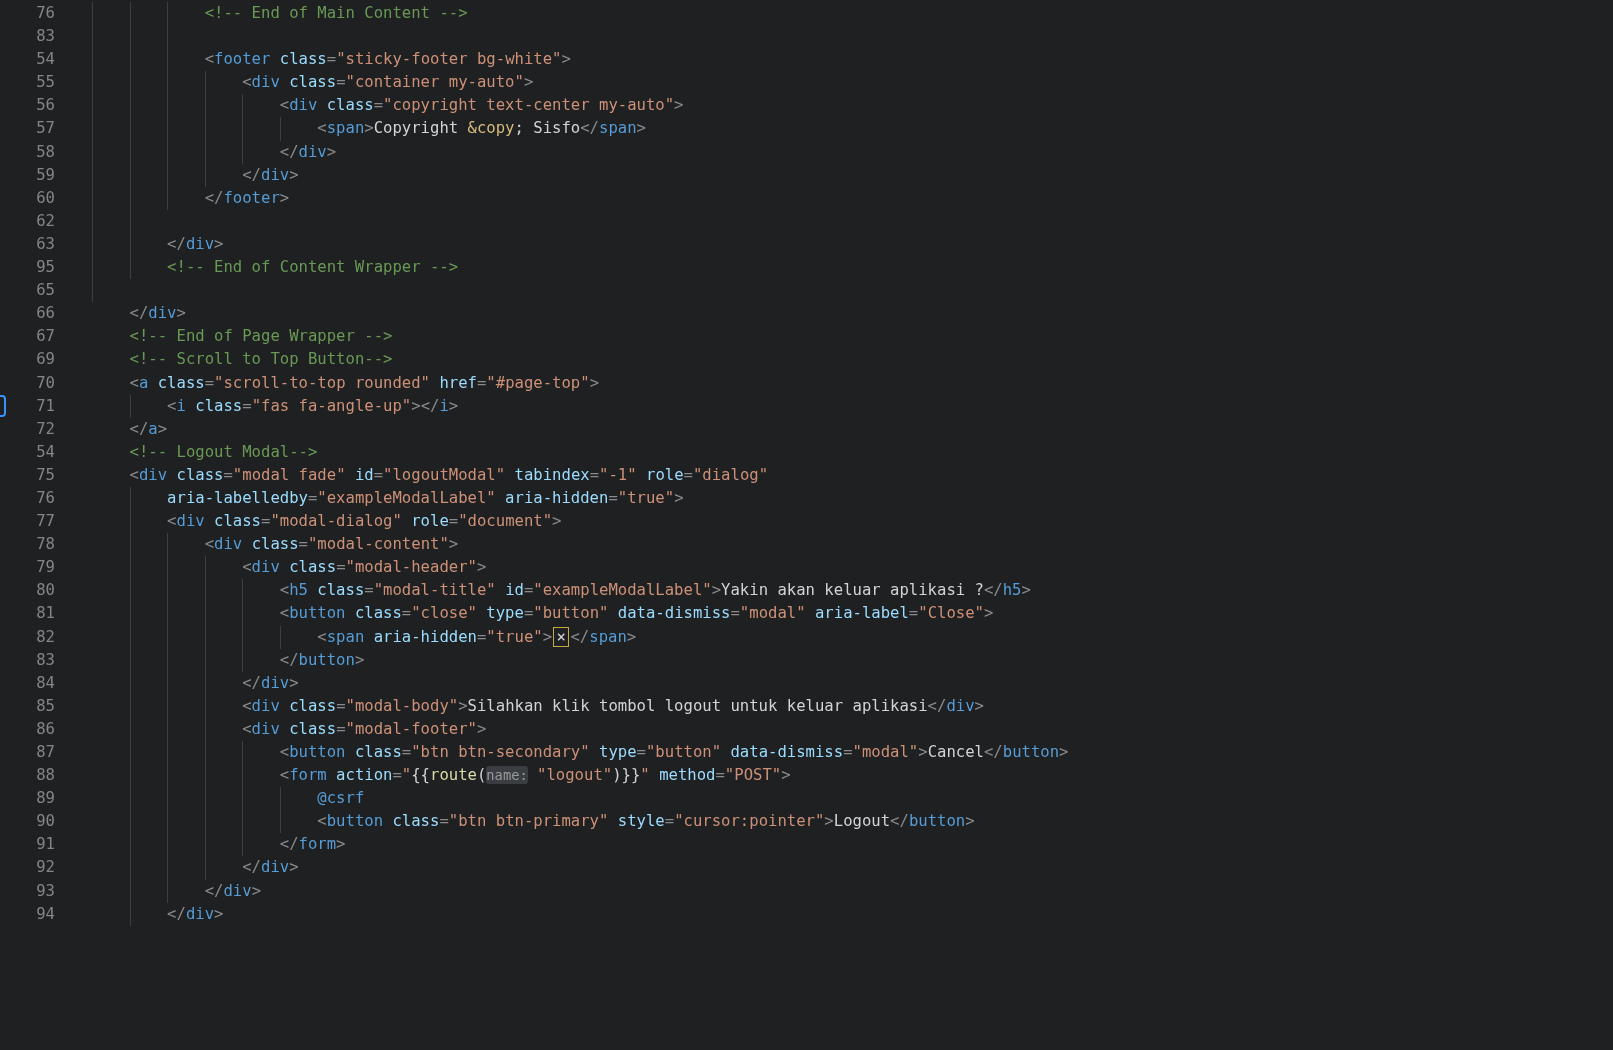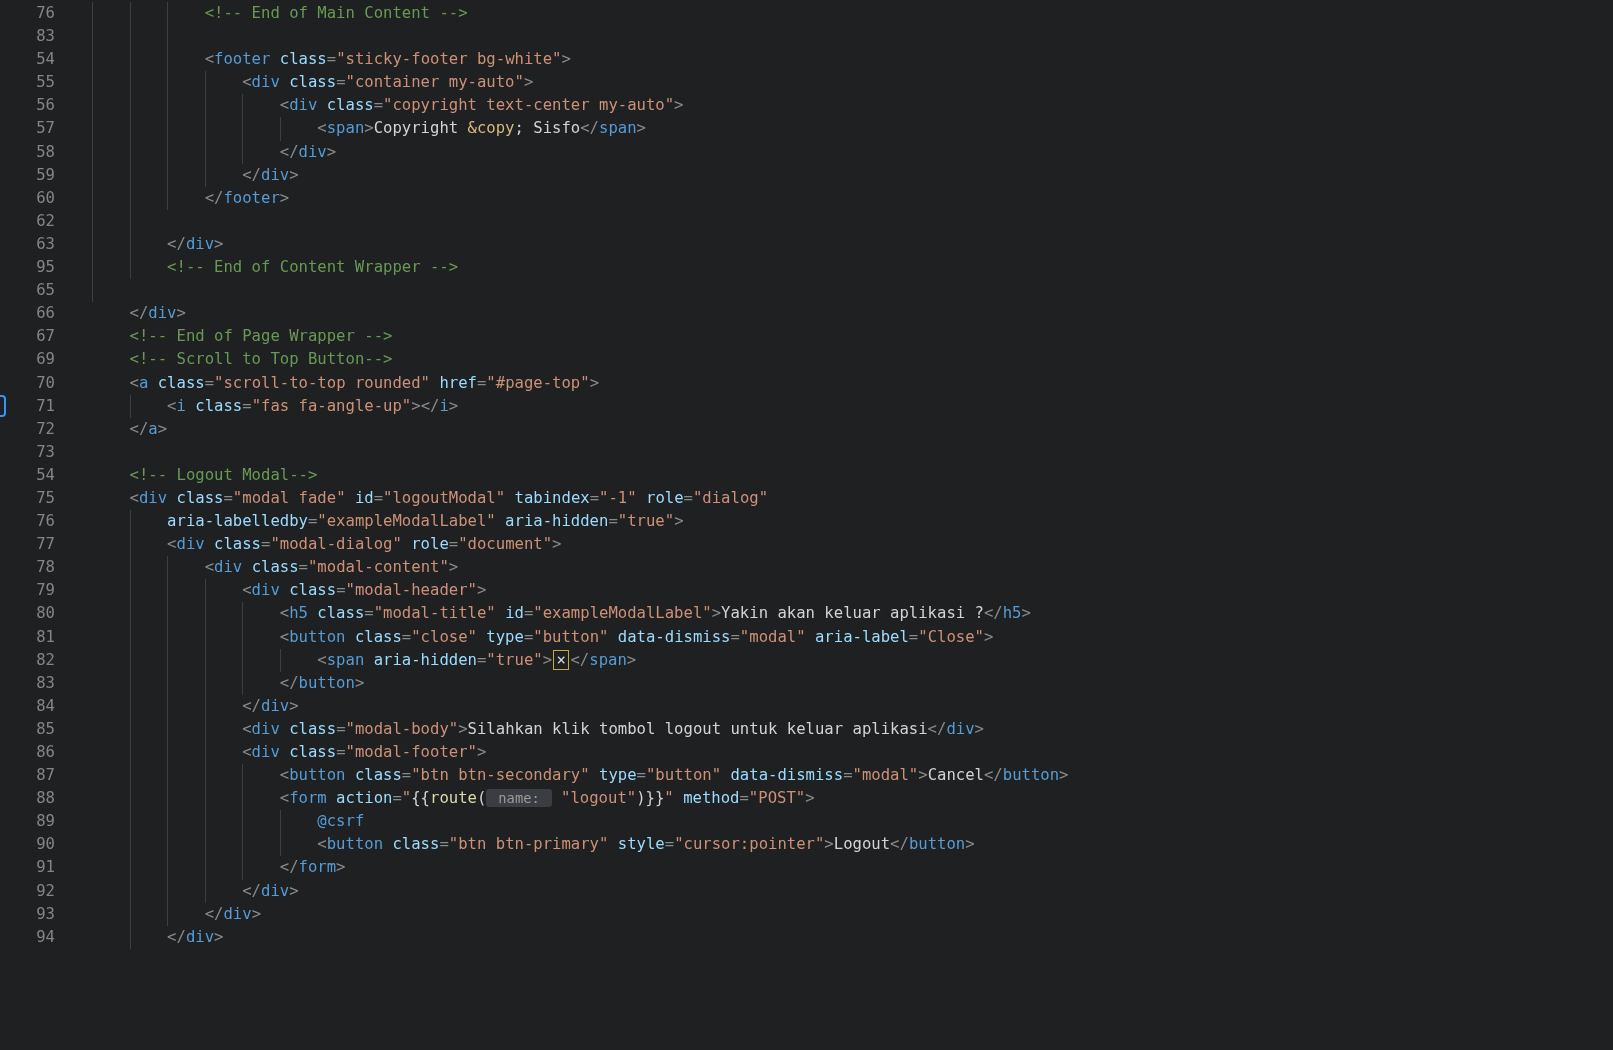--- a/index.html
+++ b/index.html
@@ -33,21 +33,21 @@
   .tk-pun{color:var(--punctuation)}
   .tk-tag{color:var(--tag)}
   .tk-attr{color:var(--attr)}
   .tk-str{color:var(--string)}
   .tk-txt{color:var(--text)}
   .tk-ent{color:var(--entity)}
   .tk-fn{color:var(--function)}
   .tk-kw{color:var(--keyword)}
   .tk-hint{
     color:var(--inlayText);background:var(--inlayBg);
-    border-radius:3px;padding:1px 12px;font-size:0.88em;
+    border-radius:3px;padding:1px 0;font-size:0.88em;
   }
   .tk-box{
     color:var(--text);
     border:1px solid var(--unicodeBoxBorder);
     padding:0 2.5px;margin:0 1px;
   }
   .edge-marker{
     position:absolute;left:-6px;top:0;width:12px;height:22px;
     border:2px solid var(--markerBorder);border-radius:4px;box-sizing:border-box;
   }
@@ -69,21 +69,20 @@
       <div class="row"><div class="ln">62</div><div class="code"><span class="guide" style="left: calc(0ch + 37px);"></span><span class="guide" style="left: calc(4ch + 37px);"></span><span class="src"></span></div></div>
       <div class="row"><div class="ln">63</div><div class="code"><span class="guide" style="left: calc(0ch + 37px);"></span><span class="guide" style="left: calc(4ch + 37px);"></span><span class="src">        <span class="tk-pun">&lt;/</span><span class="tk-tag">div</span><span class="tk-pun">&gt;</span></span></div></div>
       <div class="row"><div class="ln">95</div><div class="code"><span class="guide" style="left: calc(0ch + 37px);"></span><span class="guide" style="left: calc(4ch + 37px);"></span><span class="src">        <span class="tk-cm">&lt;!-- End of Content Wrapper --&gt;</span></span></div></div>
       <div class="row"><div class="ln">65</div><div class="code"><span class="guide" style="left: calc(0ch + 37px);"></span><span class="src"></span></div></div>
       <div class="row"><div class="ln">66</div><div class="code"><span class="src">    <span class="tk-pun">&lt;/</span><span class="tk-tag">div</span><span class="tk-pun">&gt;</span></span></div></div>
       <div class="row"><div class="ln">67</div><div class="code"><span class="src">    <span class="tk-cm">&lt;!-- End of Page Wrapper --&gt;</span></span></div></div>
       <div class="row"><div class="ln">69</div><div class="code"><span class="src">    <span class="tk-cm">&lt;!-- Scroll to Top Button--&gt;</span></span></div></div>
       <div class="row"><div class="ln">70</div><div class="code"><span class="src">    <span class="tk-pun">&lt;</span><span class="tk-tag">a</span><span class="tk-txt"> </span><span class="tk-attr">class</span><span class="tk-pun">=</span><span class="tk-str">"scroll-to-top rounded"</span><span class="tk-txt"> </span><span class="tk-attr">href</span><span class="tk-pun">=</span><span class="tk-str">"#page-top"</span><span class="tk-pun">&gt;</span></span></div></div>
       <div class="row"><div class="edge-marker"></div><div class="ln">71</div><div class="code"><span class="guide" style="left: calc(4ch + 37px);"></span><span class="src">        <span class="tk-pun">&lt;</span><span class="tk-tag">i</span><span class="tk-txt"> </span><span class="tk-attr">class</span><span class="tk-pun">=</span><span class="tk-str">"fas fa-angle-up"</span><span class="tk-pun">&gt;</span><span class="tk-pun">&lt;/</span><span class="tk-tag">i</span><span class="tk-pun">&gt;</span></span></div></div>
       <div class="row"><div class="ln">72</div><div class="code"><span class="src">    <span class="tk-pun">&lt;/</span><span class="tk-tag">a</span><span class="tk-pun">&gt;</span></span></div></div>
-      <div class="row"><div class="ln">73</div><div class="code"><span class="src"></span></div></div>
       <div class="row"><div class="ln">54</div><div class="code"><span class="src">    <span class="tk-cm">&lt;!-- Logout Modal--&gt;</span></span></div></div>
       <div class="row"><div class="ln">75</div><div class="code"><span class="src">    <span class="tk-pun">&lt;</span><span class="tk-tag">div</span><span class="tk-txt"> </span><span class="tk-attr">class</span><span class="tk-pun">=</span><span class="tk-str">"modal fade"</span><span class="tk-txt"> </span><span class="tk-attr">id</span><span class="tk-pun">=</span><span class="tk-str">"logoutModal"</span><span class="tk-txt"> </span><span class="tk-attr">tabindex</span><span class="tk-pun">=</span><span class="tk-str">"-1"</span><span class="tk-txt"> </span><span class="tk-attr">role</span><span class="tk-pun">=</span><span class="tk-str">"dialog"</span></span></div></div>
       <div class="row"><div class="ln">76</div><div class="code"><span class="guide" style="left: calc(4ch + 37px);"></span><span class="src">        <span class="tk-attr">aria-labelledby</span><span class="tk-pun">=</span><span class="tk-str">"exampleModalLabel"</span><span class="tk-txt"> </span><span class="tk-attr">aria-hidden</span><span class="tk-pun">=</span><span class="tk-str">"true"</span><span class="tk-pun">&gt;</span></span></div></div>
       <div class="row"><div class="ln">77</div><div class="code"><span class="guide" style="left: calc(4ch + 37px);"></span><span class="src">        <span class="tk-pun">&lt;</span><span class="tk-tag">div</span><span class="tk-txt"> </span><span class="tk-attr">class</span><span class="tk-pun">=</span><span class="tk-str">"modal-dialog"</span><span class="tk-txt"> </span><span class="tk-attr">role</span><span class="tk-pun">=</span><span class="tk-str">"document"</span><span class="tk-pun">&gt;</span></span></div></div>
       <div class="row"><div class="ln">78</div><div class="code"><span class="guide" style="left: calc(4ch + 37px);"></span><span class="guide" style="left: calc(8ch + 37px);"></span><span class="src">            <span class="tk-pun">&lt;</span><span class="tk-tag">div</span><span class="tk-txt"> </span><span class="tk-attr">class</span><span class="tk-pun">=</span><span class="tk-str">"modal-content"</span><span class="tk-pun">&gt;</span></span></div></div>
       <div class="row"><div class="ln">79</div><div class="code"><span class="guide" style="left: calc(4ch + 37px);"></span><span class="guide" style="left: calc(8ch + 37px);"></span><span class="guide" style="left: calc(12ch + 37px);"></span><span class="src">                <span class="tk-pun">&lt;</span><span class="tk-tag">div</span><span class="tk-txt"> </span><span class="tk-attr">class</span><span class="tk-pun">=</span><span class="tk-str">"modal-header"</span><span class="tk-pun">&gt;</span></span></div></div>
       <div class="row"><div class="ln">80</div><div class="code"><span class="guide" style="left: calc(4ch + 37px);"></span><span class="guide" style="left: calc(8ch + 37px);"></span><span class="guide" style="left: calc(12ch + 37px);"></span><span class="guide" style="left: calc(16ch + 37px);"></span><span class="src">                    <span class="tk-pun">&lt;</span><span class="tk-tag">h5</span><span class="tk-txt"> </span><span class="tk-attr">class</span><span class="tk-pun">=</span><span class="tk-str">"modal-title"</span><span class="tk-txt"> </span><span class="tk-attr">id</span><span class="tk-pun">=</span><span class="tk-str">"exampleModalLabel"</span><span class="tk-pun">&gt;</span><span class="tk-txt">Yakin akan keluar aplikasi ?</span><span class="tk-pun">&lt;/</span><span class="tk-tag">h5</span><span class="tk-pun">&gt;</span></span></div></div>
       <div class="row"><div class="ln">81</div><div class="code"><span class="guide" style="left: calc(4ch + 37px);"></span><span class="guide" style="left: calc(8ch + 37px);"></span><span class="guide" style="left: calc(12ch + 37px);"></span><span class="guide" style="left: calc(16ch + 37px);"></span><span class="src">                    <span class="tk-pun">&lt;</span><span class="tk-tag">button</span><span class="tk-txt"> </span><span class="tk-attr">class</span><span class="tk-pun">=</span><span class="tk-str">"close"</span><span class="tk-txt"> </span><span class="tk-attr">type</span><span class="tk-pun">=</span><span class="tk-str">"button"</span><span class="tk-txt"> </span><span class="tk-attr">data-dismiss</span><span class="tk-pun">=</span><span class="tk-str">"modal"</span><span class="tk-txt"> </span><span class="tk-attr">aria-label</span><span class="tk-pun">=</span><span class="tk-str">"Close"</span><span class="tk-pun">&gt;</span></span></div></div>
       <div class="row"><div class="ln">82</div><div class="code"><span class="guide" style="left: calc(4ch + 37px);"></span><span class="guide" style="left: calc(8ch + 37px);"></span><span class="guide" style="left: calc(12ch + 37px);"></span><span class="guide" style="left: calc(16ch + 37px);"></span><span class="guide" style="left: calc(20ch + 37px);"></span><span class="src">                        <span class="tk-pun">&lt;</span><span class="tk-tag">span</span><span class="tk-txt"> </span><span class="tk-attr">aria-hidden</span><span class="tk-pun">=</span><span class="tk-str">"true"</span><span class="tk-pun">&gt;</span><span class="tk-box">×</span><span class="tk-pun">&lt;/</span><span class="tk-tag">span</span><span class="tk-pun">&gt;</span></span></div></div>
       <div class="row"><div class="ln">83</div><div class="code"><span class="guide" style="left: calc(4ch + 37px);"></span><span class="guide" style="left: calc(8ch + 37px);"></span><span class="guide" style="left: calc(12ch + 37px);"></span><span class="guide" style="left: calc(16ch + 37px);"></span><span class="src">                    <span class="tk-pun">&lt;/</span><span class="tk-tag">button</span><span class="tk-pun">&gt;</span></span></div></div>

